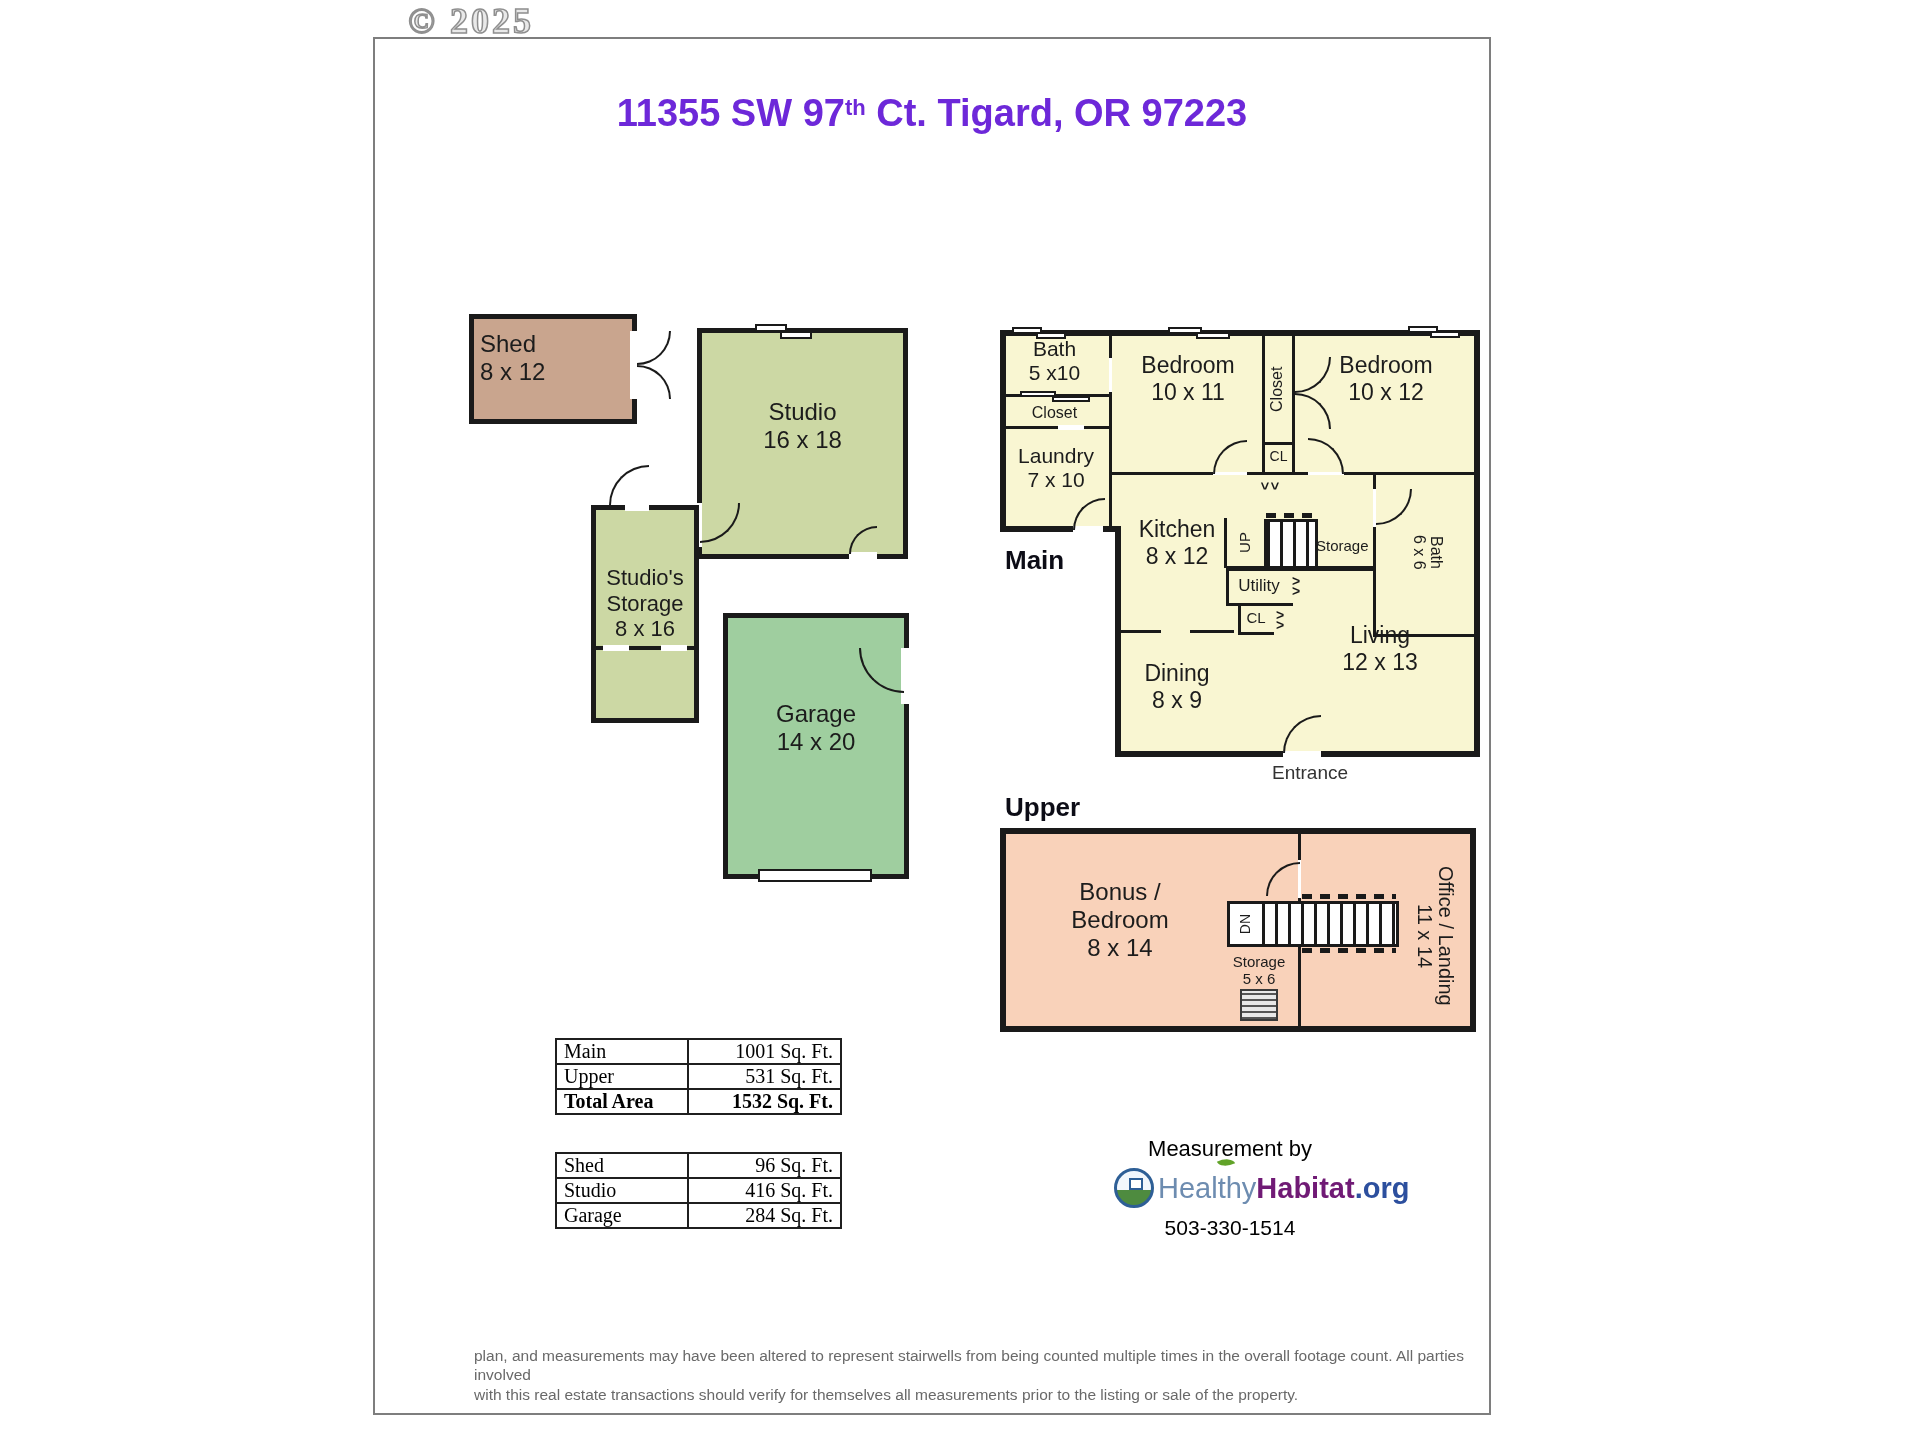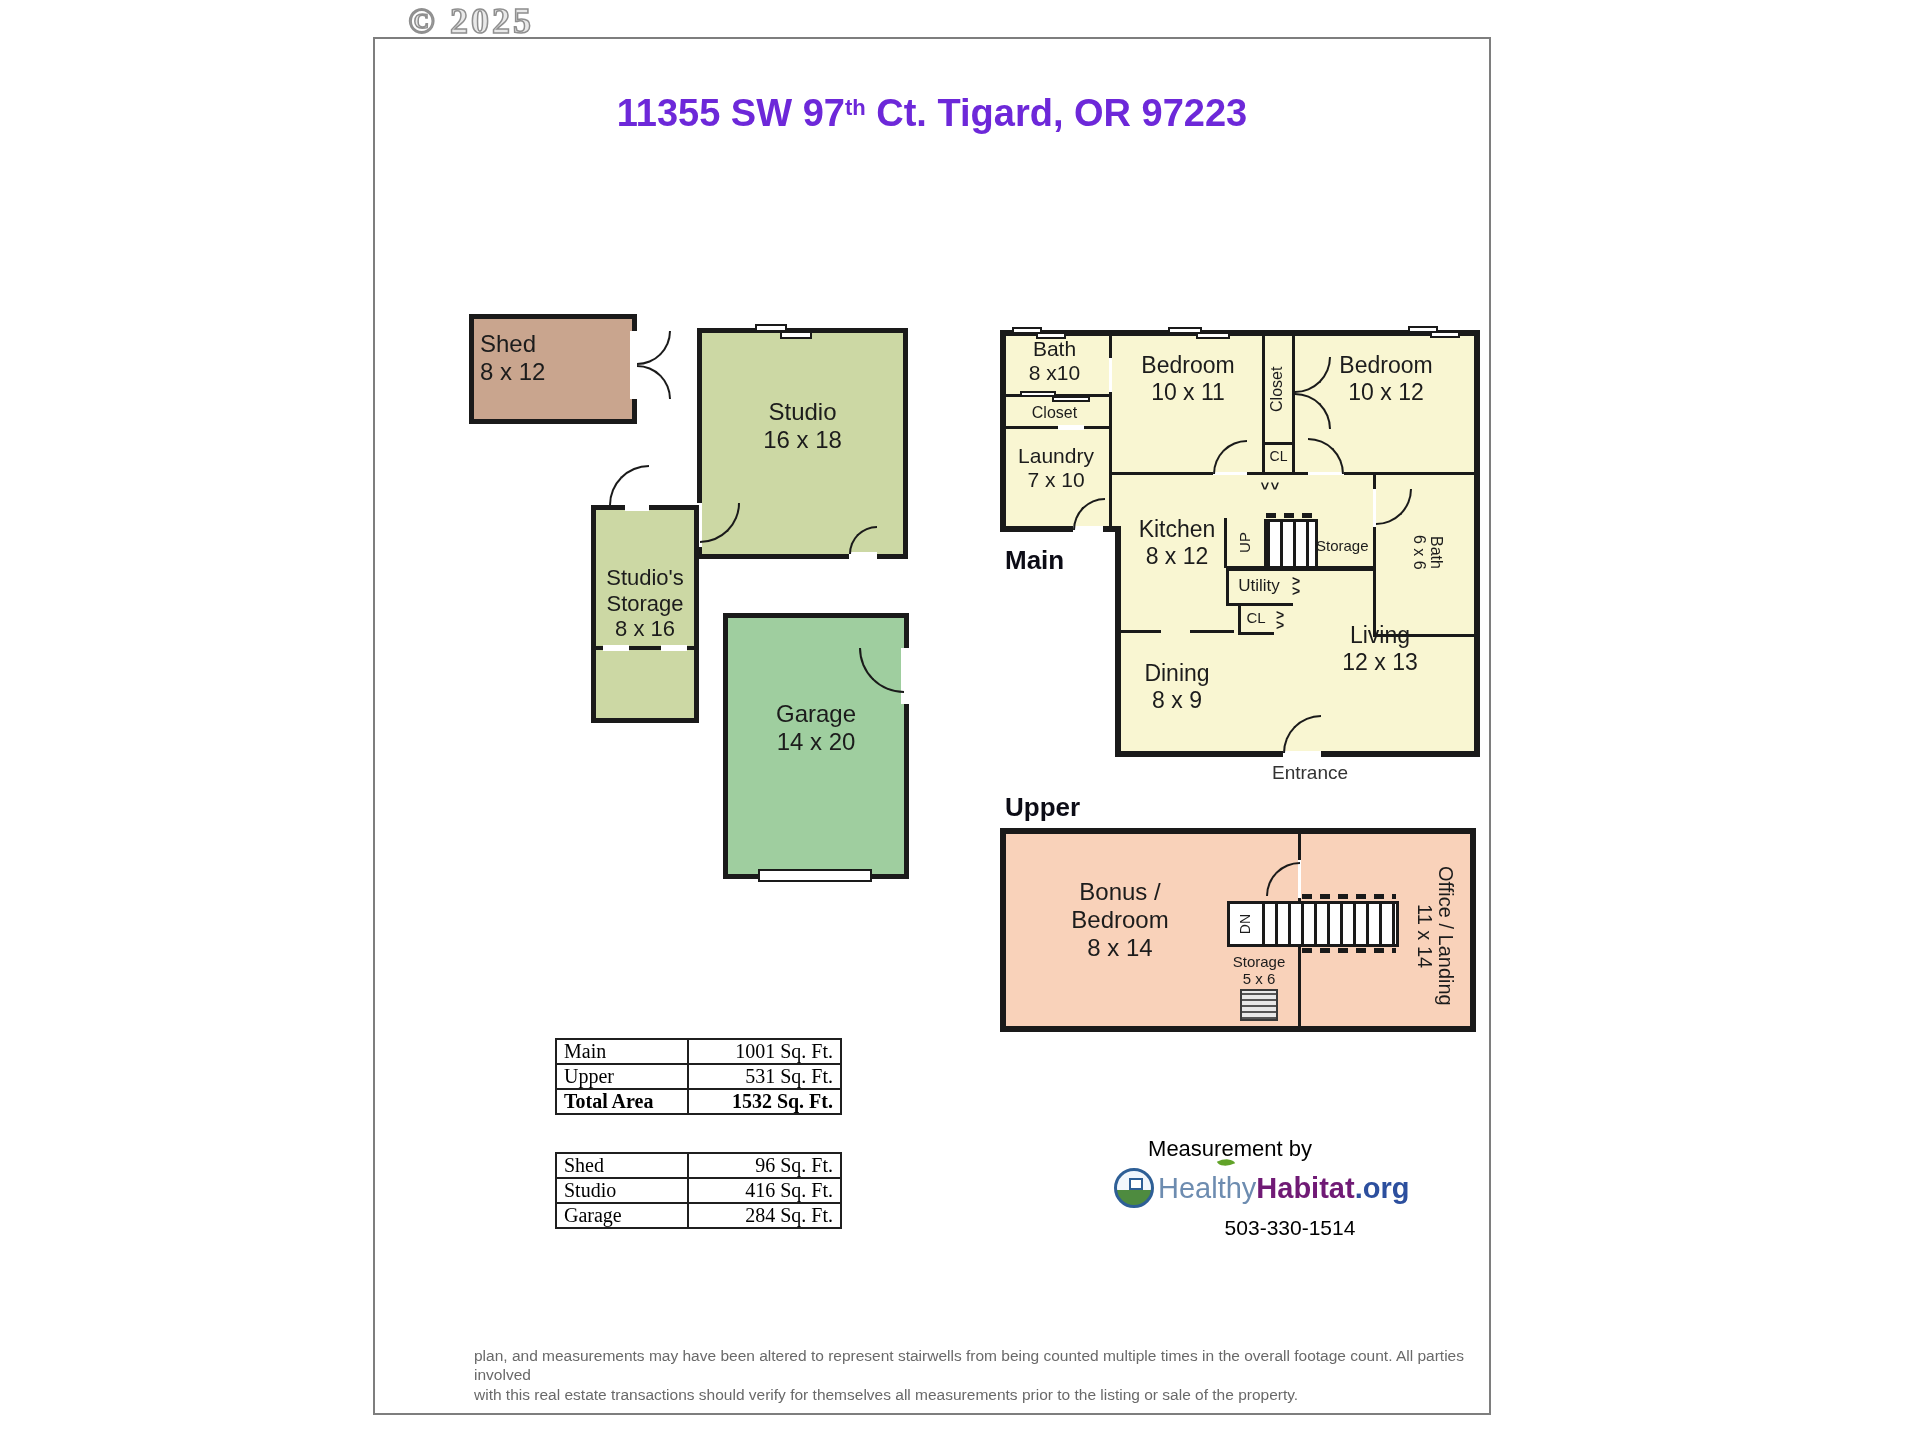--- a/index.html
+++ b/index.html
@@ -152,21 +152,21 @@
   <div class="wall" style="left:1238px;top:603px;width:3px;height:32px"></div>
   <div class="wall" style="left:1238px;top:632px;width:36px;height:3px"></div>
   <div class="lbl" style="left:1238px;top:609px;width:36px;font-size:15px">CL</div>
   <div class="chev" style="left:1276px;top:610px">&gt;<br>&gt;</div>
 
   <div class="wall" style="left:1117px;top:630px;width:44px;height:3px"></div>
   <div class="wall" style="left:1190px;top:630px;width:44px;height:3px"></div>
 
   <div class="lbl" style="left:1002px;top:337px;width:105px;font-size:21px">
     <div>Bath</div>
-    <div>8 x10</div>
+    <div>5 x10</div>
   </div>
   <div class="lbl" style="left:1002px;top:404px;width:105px;font-size:16px">Closet</div>
   <div class="lbl" style="left:1000px;top:444px;width:112px;font-size:21px">
     <div>Laundry</div>
     <div>7 x 10</div>
   </div>
   <div class="lbl" style="left:1112px;top:352px;width:152px;font-size:23px">
     <div>Bedroom</div>
     <div>10 x 11</div>
   </div>
@@ -253,20 +253,20 @@
     </table>
 
   <div class="lbl" style="left:1100px;top:1136px;width:260px;font-size:22px;color:#000">Measurement by</div>
   <div class="abs" style="left:1114px;top:1168px;width:40px;height:40px;border-radius:50%;border:3px solid #2e5f96;background:linear-gradient(180deg,#f2f7fc 0 55%,#4e8b3f 55% 100%);overflow:hidden">
     <div class="abs" style="left:12px;top:7px;width:14px;height:12px;background:#fff;border:2px solid #2e5f96"></div>
   </div>
   <div class="abs" style="left:1218px;top:1158px;width:16px;height:9px;background:#61a329;border-radius:0 100% 0 100%;transform:rotate(-25deg)"></div>
   <div class="abs" style="left:1158px;top:1172px;font-size:29px">
     <span style="color:#6d8cb0">Healthy</span><span style="color:#701a75;font-weight:bold">Habitat</span><span style="color:#2c4f9e;font-weight:bold">.org</span>
   </div>
-  <div class="lbl" style="left:1160px;top:1216px;width:260px;font-size:21px;color:#000">503-330-1514</div>
+  <div class="lbl" style="left:1100px;top:1216px;width:260px;font-size:21px;color:#000">503-330-1514</div>
 
   <div class="abs" style="left:474px;top:1346px;width:1010px;font-size:15.5px;color:#696969;line-height:1.25">
     <div>plan, and measurements may have been altered to represent stairwells from being counted multiple times in the overall footage count.  All parties involved</div>
     <div>with this real estate transactions should verify for themselves all measurements prior to the listing or sale of the property.</div>
   </div>
 
 </div>
 
 </body></html>

